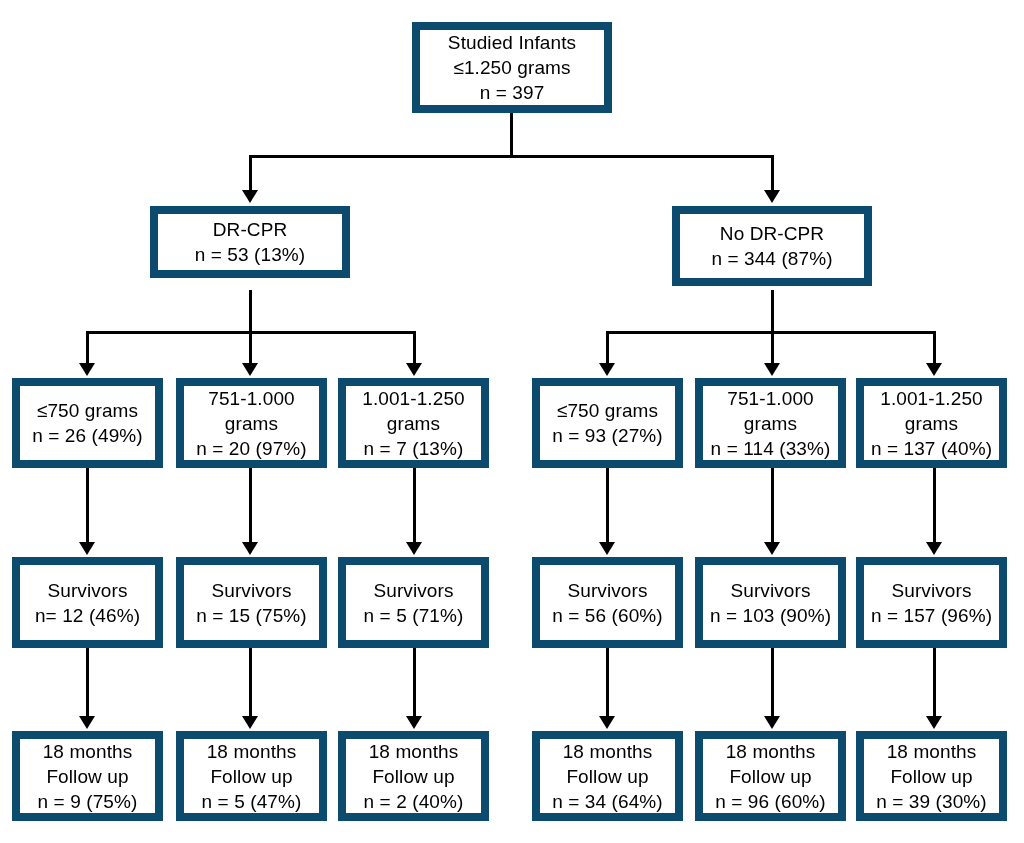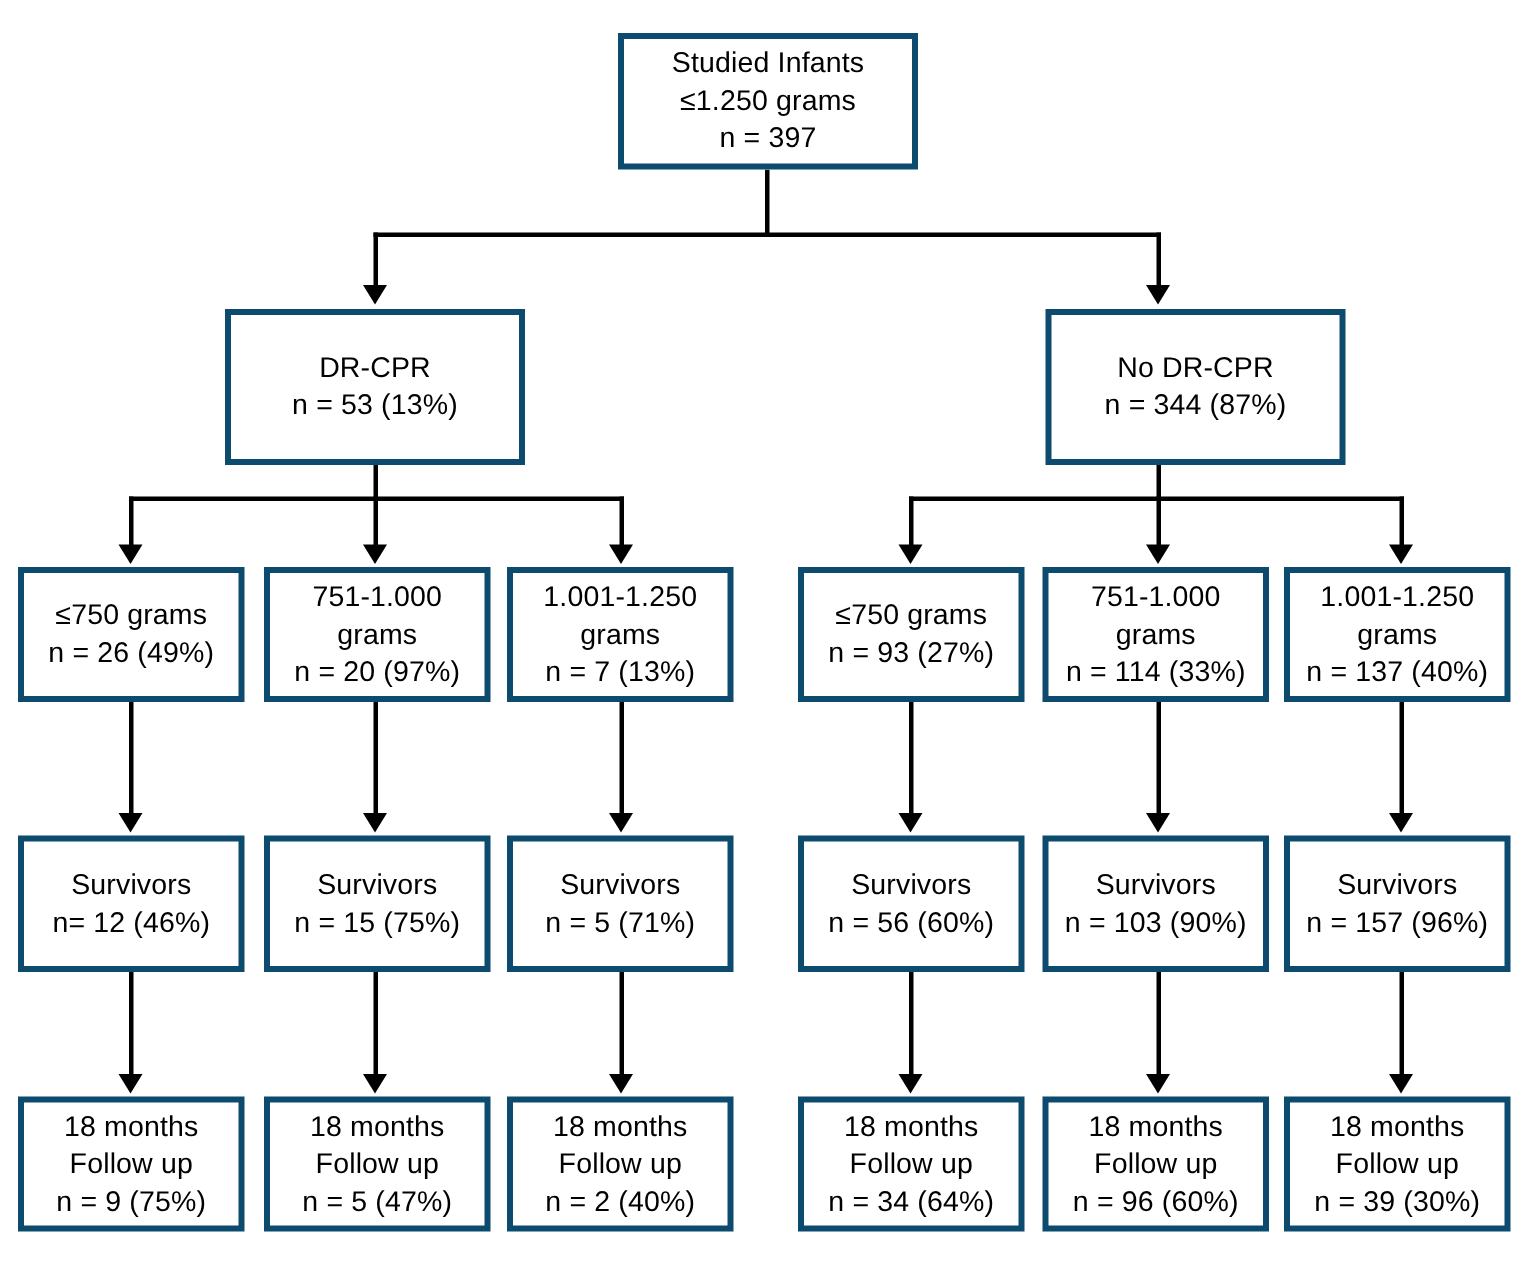--- a/index.html
+++ b/index.html
@@ -15,21 +15,21 @@
   #flowchart {
     position: relative;
     width: 1024px;
     height: 843px;
     background: #ffffff;
     overflow: hidden;
   }
   .node {
     position: absolute;
     box-sizing: border-box;
-    border: 4px solid #0c4a6e;
+    border: 8px solid #0c4a6e;
     background: #ffffff;
     display: flex;
     flex-direction: column;
     align-items: center;
     justify-content: center;
     text-align: center;
     font-size: 19px;
     line-height: 25px;
     letter-spacing: 0.1px;
     z-index: 3;
@@ -72,25 +72,25 @@
     <span class="line">n = 397</span>
   </div>
 
   <div class="vline" style="left:510px; top:113px; height:45px;"></div>
   <div class="hline" style="left:249px; top:155px; width:525px;"></div>
   <div class="vline" style="left:249px; top:155px; height:36px;"></div>
   <div class="arrowhead" style="left:242px; top:190px;"></div>
   <div class="vline" style="left:771px; top:155px; height:36px;"></div>
   <div class="arrowhead" style="left:764px; top:190px;"></div>
 
-  <div class="node" style="left:150px; top:206px; width:200px; height:104px;">
+  <div class="node" style="left:150px; top:206px; width:200px; height:72px;">
     <span class="line">DR-CPR</span>
     <span class="line">n = 53 (13%)</span>
   </div>
-  <div class="node" style="left:672px; top:206px; width:200px; height:104px;margin-left:25px;">
+  <div class="node" style="left:672px; top:206px; width:200px; height:80px;">
     <span class="line">No DR-CPR</span>
     <span class="line">n = 344 (87%)</span>
   </div>
 
   <div class="vline" style="left:249px; top:290px; height:44px;"></div>
   <div class="hline" style="left:86px; top:331px; width:330px;"></div>
   <div class="vline" style="left:86px; top:331px; height:33px;"></div>
   <div class="arrowhead" style="left:79px; top:363px;"></div>
   <div class="vline" style="left:249px; top:331px; height:33px;"></div>
   <div class="arrowhead" style="left:242px; top:363px;"></div>

